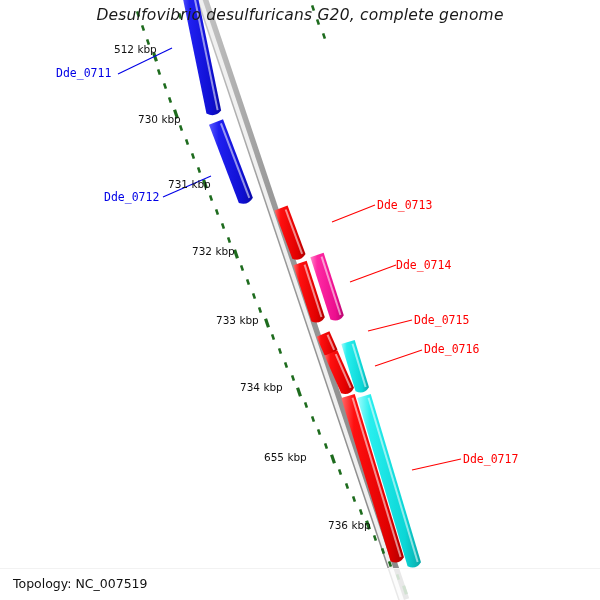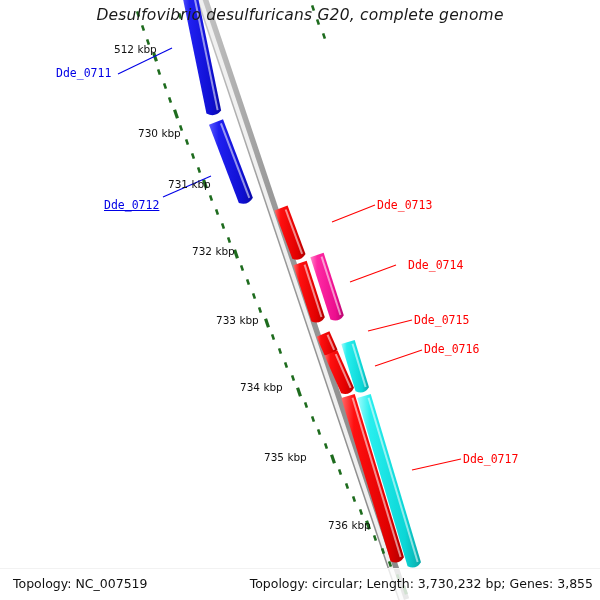--- a/index.html
+++ b/index.html
@@ -232,37 +232,36 @@
         <line x1="368" y1="331" x2="412" y2="320" stroke="#ff0000" stroke-width="1.1"></line>
         <line x1="375" y1="366" x2="422" y2="350" stroke="#ff0000" stroke-width="1.1"></line>
         <line x1="412" y1="470" x2="461" y2="459" stroke="#ff0000" stroke-width="1.1"></line>
       </g>
   </svg>
 
   <div class="title">Desulfovibrio desulfuricans G20, complete genome</div>
 
   <div id="ruler-label-layer">
       <div class="ruler-label" style="left: 114px; top: 43px;">512 kbp</div>
-      <div class="ruler-label" style="left: 138px; top: 127px; text-align: right;">730 kbp</div>
+      <div class="ruler-label" style="left: 138px; top: 113px; text-align: right;">730 kbp</div>
       <div class="ruler-label" style="left: 168px; top: 178px;">731 kbp</div>
       <div class="ruler-label" style="left: 192px; top: 245px;">732 kbp</div>
       <div class="ruler-label" style="left: 216px; top: 314px;">733 kbp</div>
       <div class="ruler-label" style="left: 240px; top: 381px;">734 kbp</div>
-      <div class="ruler-label" style="left: 264px; top: 451px;">735 kbp</div>
+      <div class="ruler-label" style="left: 264px; top: 451px;">655 kbp</div>
       <div class="ruler-label" style="left: 280px; top: 519px; margin-left: 48px;">736 kbp</div>
     </div>
   <div id="feature-label-layer">
       <div class="feat-label blue" style="left: 56px; top: 66px;">Dde_0711</div>
-      <div class="feat-label blue" style="left: 104px; top: 198px; text-decoration: underline;">Dde_0712</div>
+      <div class="feat-label blue" style="left: 104px; top: 190px;">Dde_0712</div>
       <div class="feat-label red" style="left: 377px; top: 198px;">Dde_0713</div>
-      <div class="feat-label red" style="left: 408px; top: 258px;">Dde_0714</div>
+      <div class="feat-label red" style="left: 396px; top: 258px;">Dde_0714</div>
       <div class="feat-label red" style="left: 414px; top: 313px;">Dde_0715</div>
       <div class="feat-label red" style="left: 424px; top: 342px;">Dde_0716</div>
       <div class="feat-label red" style="left: 463px; top: 452px;">Dde_0717</div>
     </div>
 
   <div class="statusbar">
     <div class="sep"></div>
     <div class="status-accession">Topology: NC_007519</div>
-    <div class="status-meta">Topology: circular; Length: 3,730,232 bp; Genes: 3,855</div>
   </div>
 
 </div>
 
 </body></html>

